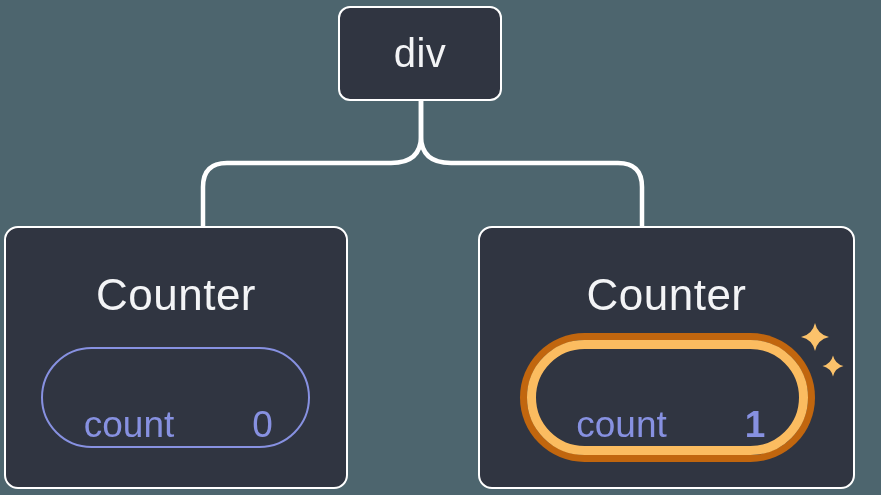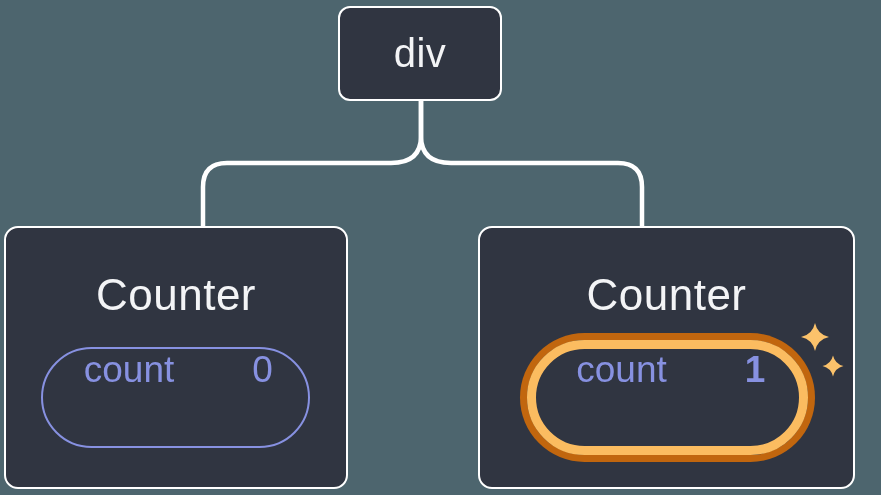--- a/index.html
+++ b/index.html
@@ -45,21 +45,21 @@
   .card-left{left:4px;width:344px;}
   .card-right{left:478px;width:377px;}
   .card-title{
     position:absolute;left:0;right:0;top:42px;
     text-align:center;
     color:var(--text-primary,#F3F4F6);
     font-size:44px;font-weight:500;letter-spacing:.5px;
   }
 
   .pill{
-    position:absolute;display:flex;align-items:flex-start;
+    position:absolute;display:flex;align-items:flex-end;
     border-radius:999px;
   }
   .pill-plain{
     left:35px;top:119px;width:269px;height:101px;
     border:2px solid var(--state-purple,#8791E1);
   }
   .pill-plain .pill-name-cell{width:172px;}
   .pill-plain .pill-divider{width:2px;background:var(--state-purple,#8791E1);}
 
   .pill-highlight{

